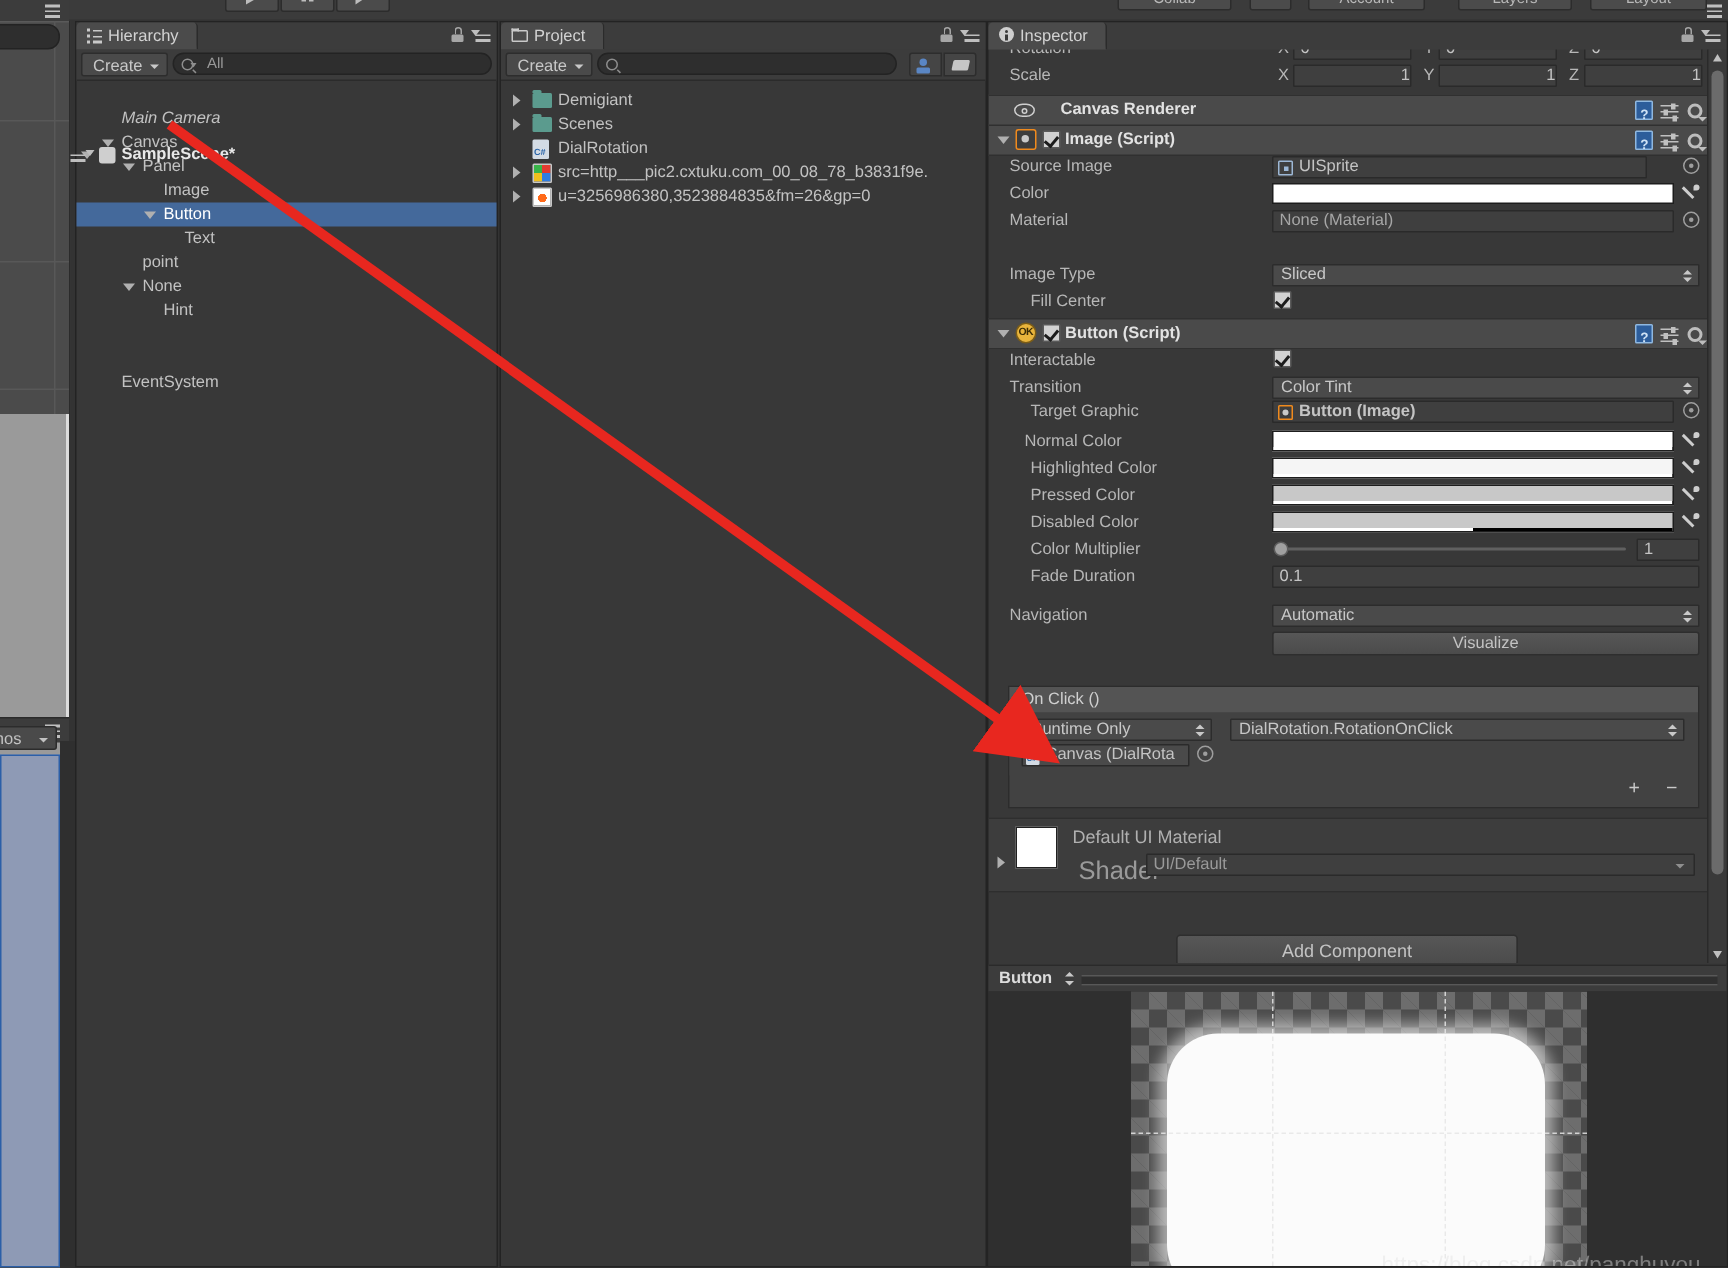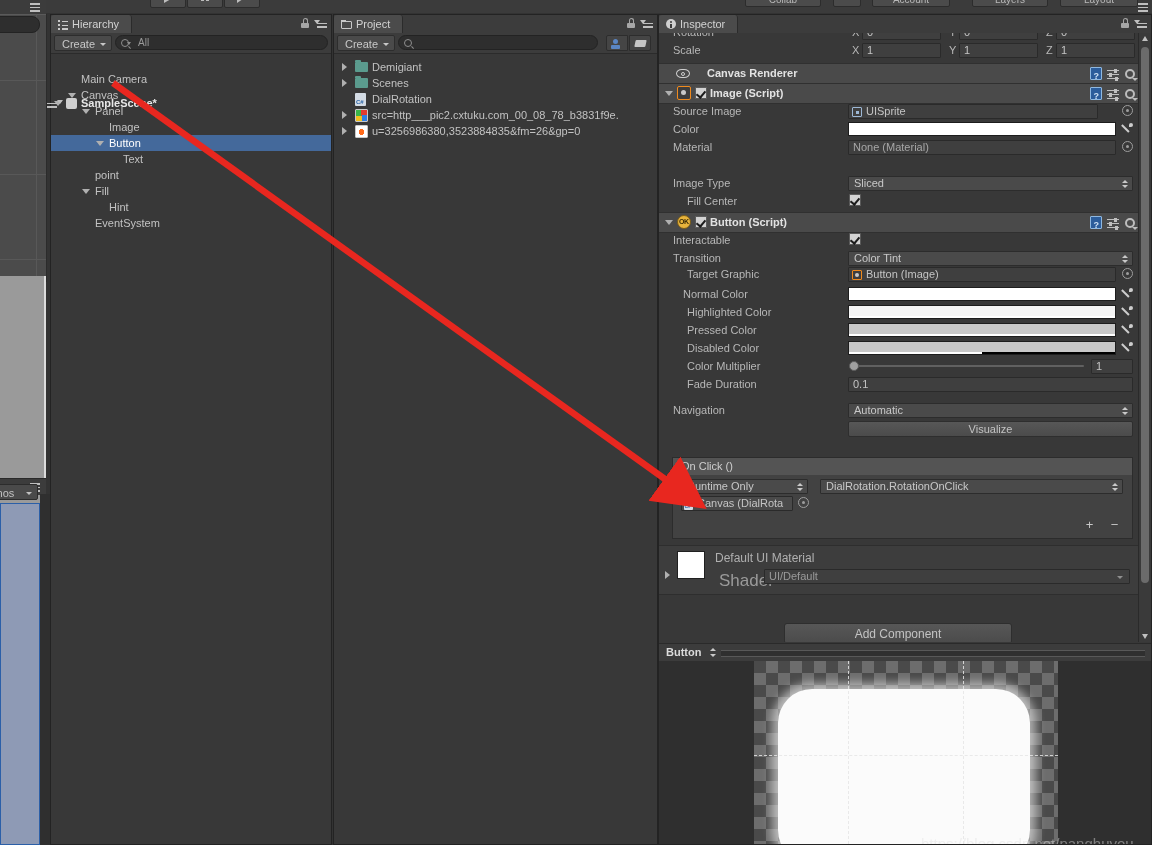--- a/index.html
+++ b/index.html
@@ -234,21 +234,21 @@
   </div>
 
   <div class="hrow scene" style="top:40px;padding-left:12px;margin-top:40px;">
     <span class="foldarrow" style="left:3px;"></span>
     <span style="position:absolute;left:15px;top:3px;width:11px;height:11px;background:#cfcfcf;border-radius:2px;"></span>
     <span style="position:absolute;left:30px;">SampleScene*</span>
     <span class="hamb" style="right:6px;top:3px;"><span class="arr"></span><i></i><i></i><i></i></span>
   </div>
 
   <div id="hier-items">
-      <div class="hrow" style="top: 56px;">
+      <div class="hrow" style="top: 56px; font-style: italic;">
         <span style="position: absolute; left: 30px;">Main Camera</span>
       </div>
       <div class="hrow" style="top: 72px;">
         <span class="foldarrow" style="left: 17px;"></span>
         <span style="position: absolute; left: 30px;">Canvas</span>
       </div>
       <div class="hrow" style="top: 88px;">
         <span class="foldarrow" style="left: 31px;"></span>
         <span style="position: absolute; left: 44px;">Panel</span>
       </div>
@@ -260,27 +260,27 @@
         <span style="position: absolute; left: 58px;">Button</span>
       </div>
       <div class="hrow" style="top: 136px;">
         <span style="position: absolute; left: 72px;">Text</span>
       </div>
       <div class="hrow" style="top: 152px;">
         <span style="position: absolute; left: 44px;">point</span>
       </div>
       <div class="hrow" style="top: 168px;">
         <span class="foldarrow" style="left: 31px;"></span>
-        <span style="position: absolute; left: 44px;">Fill</span>
+        <span style="position: absolute; left: 44px;">None</span>
       </div>
       <div class="hrow" style="top: 184px;">
         <span style="position: absolute; left: 58px;">Hint</span>
       </div>
       <div class="hrow" style="top: 200px;">
-        <span style="position: absolute; left: 44px;">EventSystem</span>
+        <span style="position: absolute; left: 30px; margin-top: 32px;">EventSystem</span>
       </div>
     </div>
 </div>
 
 <div class="panel" style="left:333px;top:14px;width:325px;height:831px;">
   <div class="tabstrip">
     <div class="tab">
       <span class="ticon" style="width:11px;height:9px;position:relative;display:inline-block;">
         <span style="position:absolute;left:0;top:1px;width:11px;height:8px;border:1.3px solid #c9c9c9;box-sizing:border-box;border-radius:1px;"></span>
         <span style="position:absolute;left:0;top:0;width:5px;height:2px;border:1.3px solid #c9c9c9;border-bottom:none;box-sizing:border-box;"></span>
@@ -368,21 +368,21 @@
     <div class="insrow" style="top:-10px;">
       <span class="ilabel" style="left:14px;">Rotation</span>
       <span class="ilabel" style="left:193px;">X</span>
       <span class="ifield" style="left:203px;top:2px;width:79px;">0</span>
       <span class="ilabel" style="left:290px;">Y</span>
       <span class="ifield" style="left:300px;top:2px;width:79px;">0</span>
       <span class="ilabel" style="left:387px;">Z</span>
       <span class="ifield" style="left:397px;top:2px;width:79px;">0</span>
     </div>
 
-    <div class="insrow" style="top:8px;">
+    <div class="insrow" style="top:8px;text-align:right;">
       <span class="ilabel" style="left:14px;">Scale</span>
       <span class="ilabel" style="left:193px;">X</span>
       <span class="ifield" style="left:203px;top:2px;width:79px;">1</span>
       <span class="ilabel" style="left:290px;">Y</span>
       <span class="ifield" style="left:300px;top:2px;width:79px;">1</span>
       <span class="ilabel" style="left:387px;">Z</span>
       <span class="ifield" style="left:397px;top:2px;width:79px;">1</span>
     </div>
 
     <div class="comphdr" style="top:50px;">
@@ -491,21 +491,21 @@
     <div class="insrow" style="top:216px;">
       <span class="ilabel" style="left:14px;">Transition</span>
       <span class="popup" style="left:189px;top:2px;width:285px;">
         <span>Color Tint</span>
         <span class="ud"></span>
       </span>
     </div>
 
     <div class="insrow" style="top:232px;">
       <span class="ilabel" style="left:28px;">Target Graphic</span>
-      <span class="ifield" style="left:189px;top:2px;width:268px;padding-left:17px;">
+      <span class="ifield" style="left:189px;top:2px;width:268px;padding-left:17px;font-weight:bold;">
         <span style="position:absolute;left:3px;top:2px;width:10px;height:10px;background:#3d3d3d;border:1.2px solid #f08a1d;box-sizing:border-box;border-radius:1px;">
           <span style="position:absolute;left:2px;top:2px;width:4px;height:4px;border-radius:50%;background:#c9c9c9;"></span>
         </span>
         <span>Button (Image)</span>
       </span>
       <span class="objpick" style="left:463px;top:3px;"></span>
     </div>
 
     <div id="btn-colors">
         <div class="insrow" style="top: 252px;">

